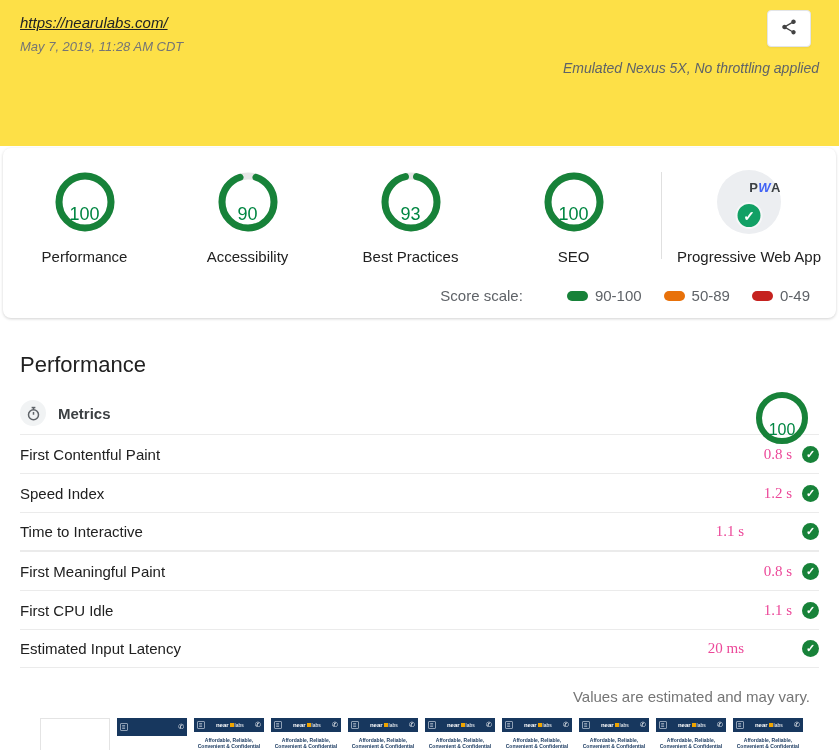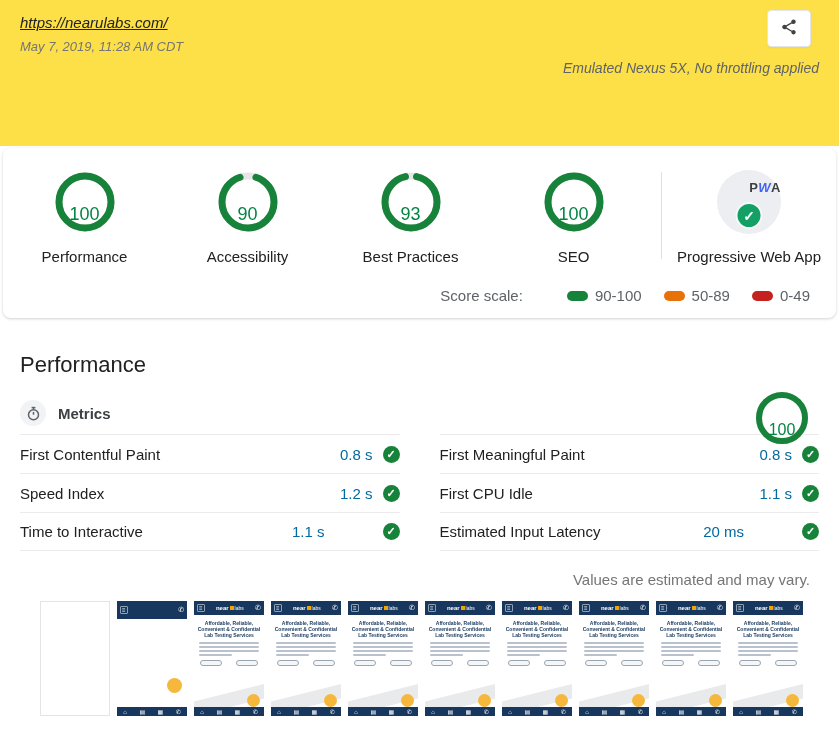--- a/index.html
+++ b/index.html
@@ -35,25 +35,25 @@
 
   
   .perf-section { position:relative; padding:0 20px; }
   .perf-title { margin-top:34px; font-size:22px; font-weight:500; color:#212121; }
   .perf-gauge { position:absolute; top:38px; right:29px; width:56px; height:56px; cursor:pointer; }
   .perf-gauge .gauge-score { width:56px; height:56px; font-size:16px; }
   .metrics-subheader { display:flex; align-items:center; margin-top:22px; }
   .metrics-icon-bg { width:26px; height:26px; border-radius:50%; background:#f1f3f4; display:flex; align-items:center; justify-content:center; margin-right:12px; }
   .metrics-title { font-size:15px; font-weight:bold; color:#3c4043; }
 
-  .metrics-grid { display:grid; grid-template-columns:1fr 1fr; column-gap:40px; margin-top:8px; }
+  .metrics-grid { display:grid; grid-template-columns:1fr; column-gap:40px; margin-top:8px; }
   .metric-row { display:flex; align-items:center; height:39px; border-top:1px solid #ebebeb; cursor:pointer; }
   .metric-row.last { border-bottom:1px solid #ebebeb;gap:48px; }
   .metric-label { flex:1; font-size:15px; color:#212121; }
-  .metric-value { font-size:15px; color:#0369a1; margin-right:10px; }
+  .metric-value { font-size:15px; color:#ec4899; margin-right:10px;font-family:Liberation Serif, serif; }
   .check-badge { width:17px; height:17px; border-radius:50%; background:#178239; color:#ffffff; font-size:11px; font-weight:bold; display:flex; align-items:center; justify-content:center; }
 
   .estimate-note { margin-top:20px; text-align:right; padding-right:9px; font-size:15px; color:#757575; }
 
   
   .filmstrip { display:flex; margin:13px 0 0 20px; gap:7px; }
   .frame { width:70px; height:115px; background:#ffffff; position:relative; overflow:hidden; flex:none; }
   .frame-blank { border:1px solid #e4e4e4; }
   .thumb-header { height:14px; background:#17375e; display:flex; align-items:center; justify-content:space-between; padding:0 3px; color:#ffffff; }
   .thumb-header.tall { height:18px; }

